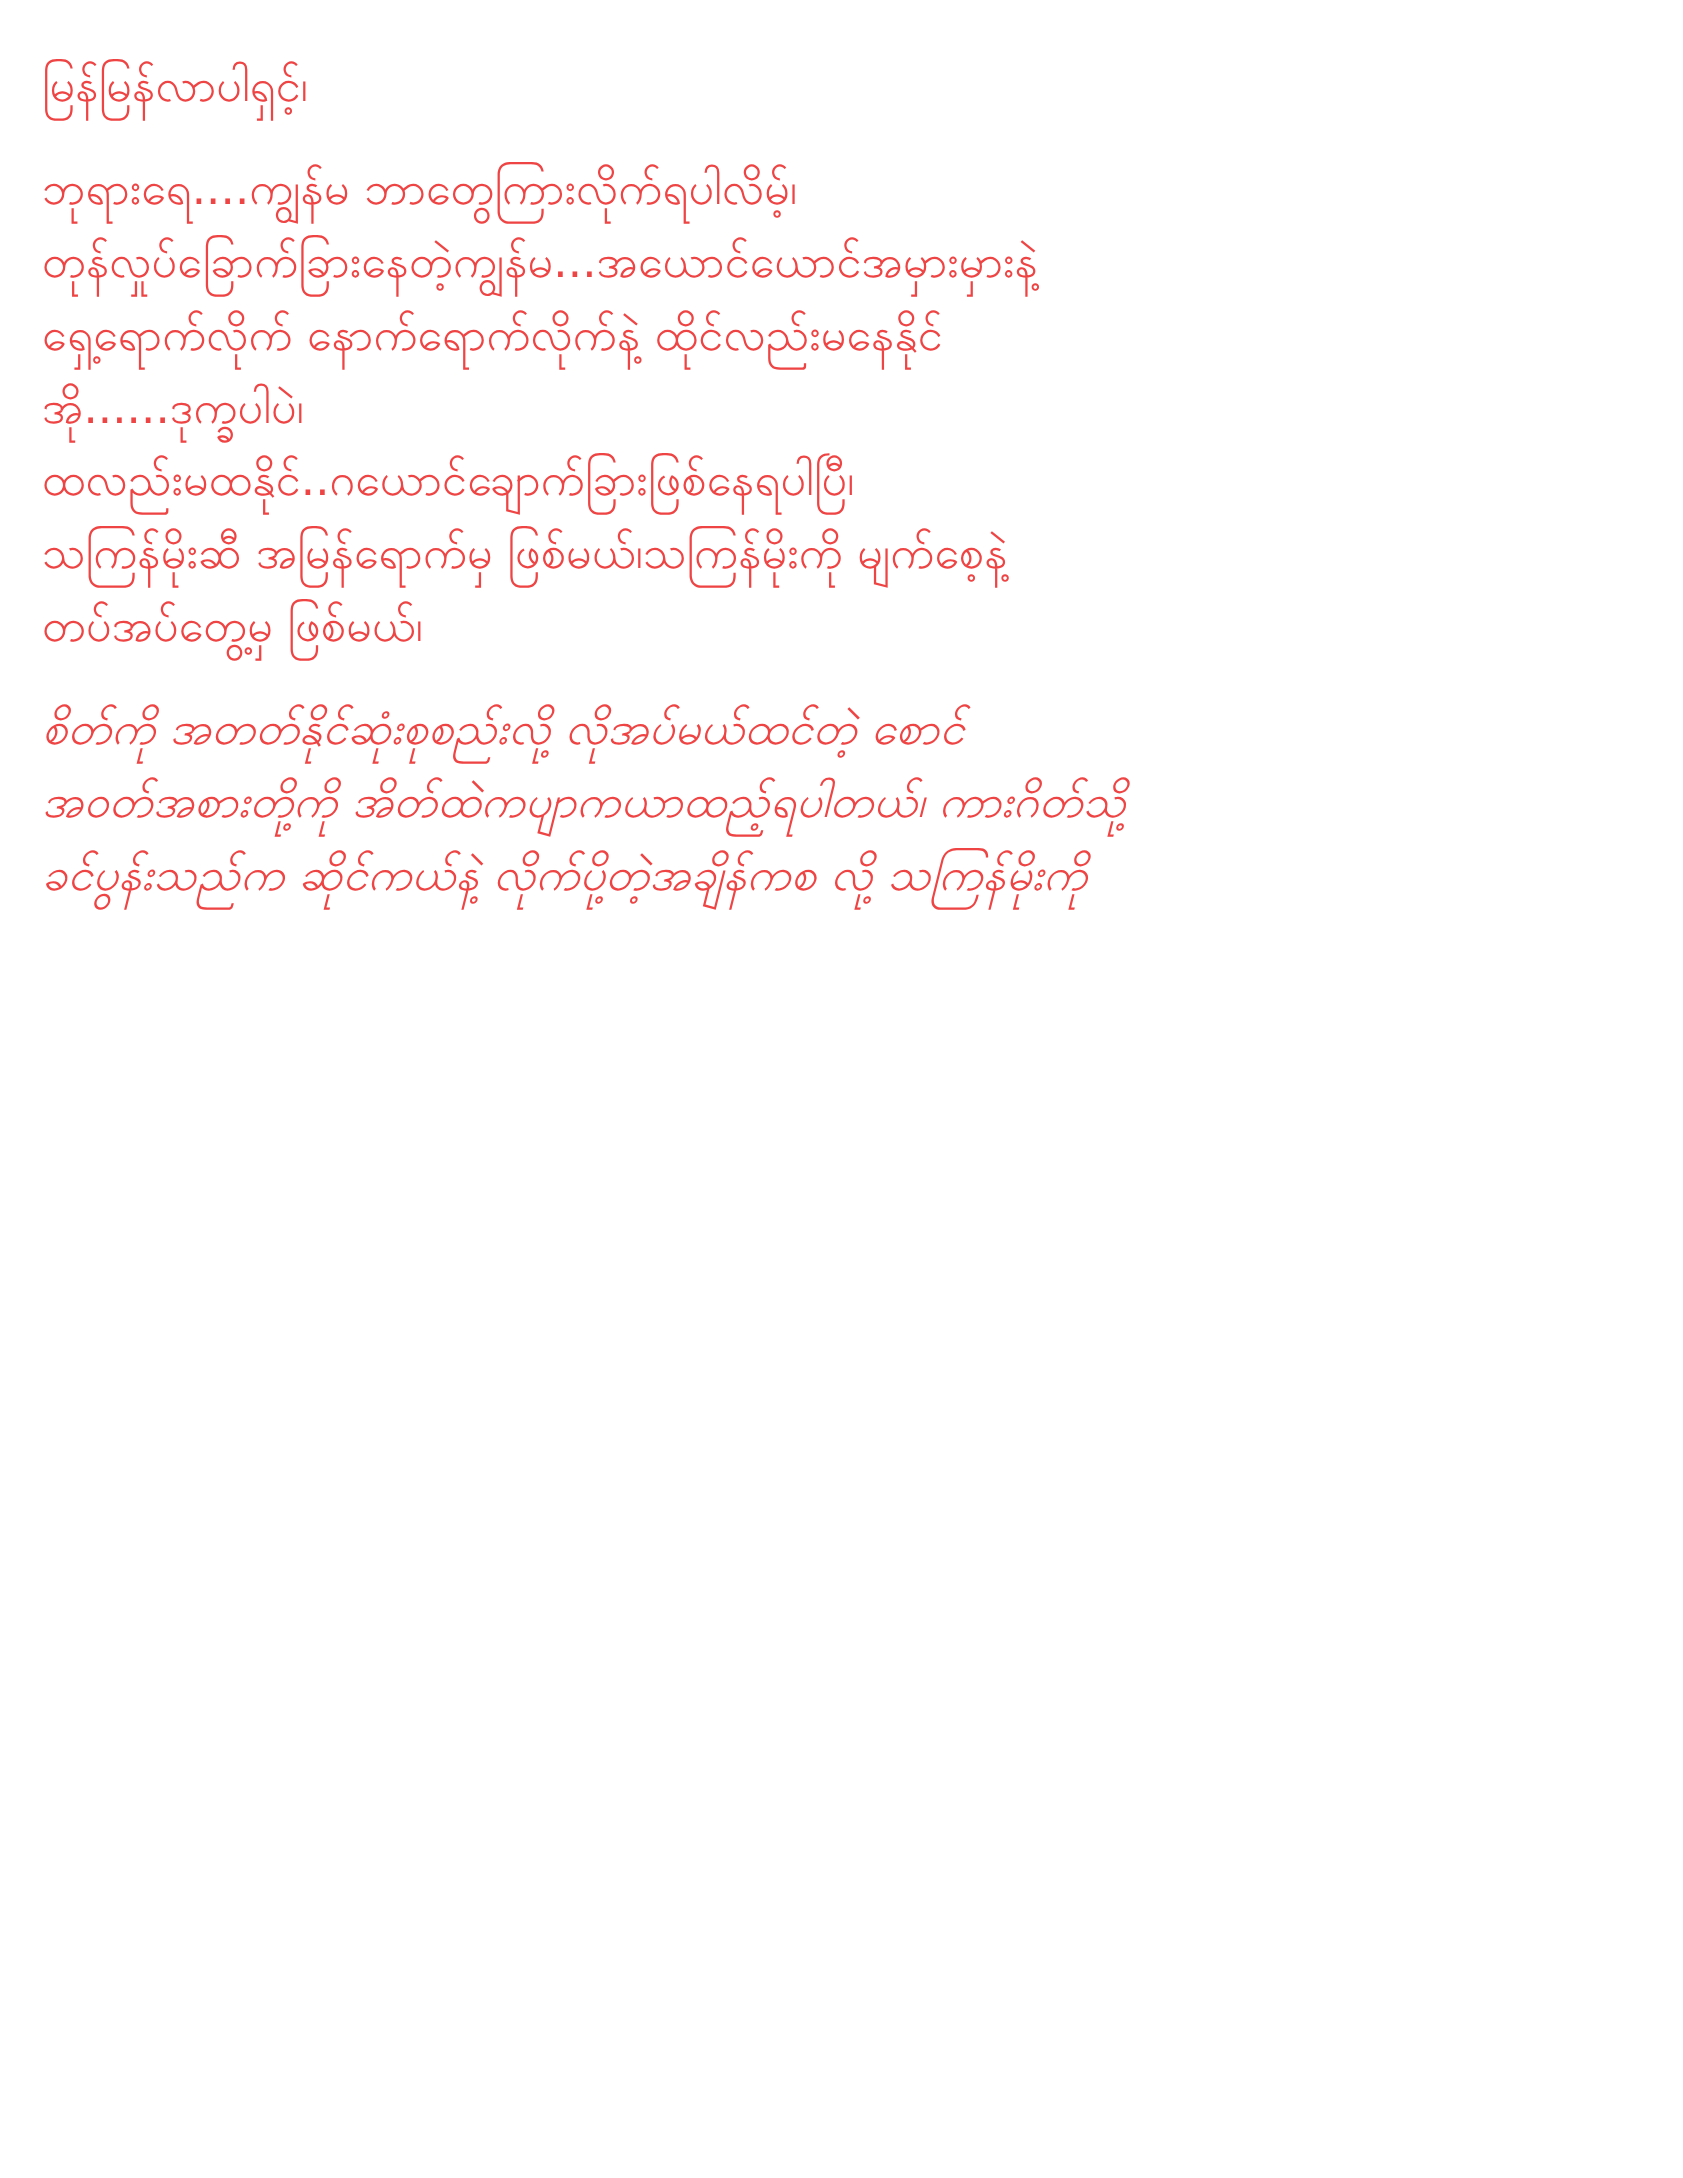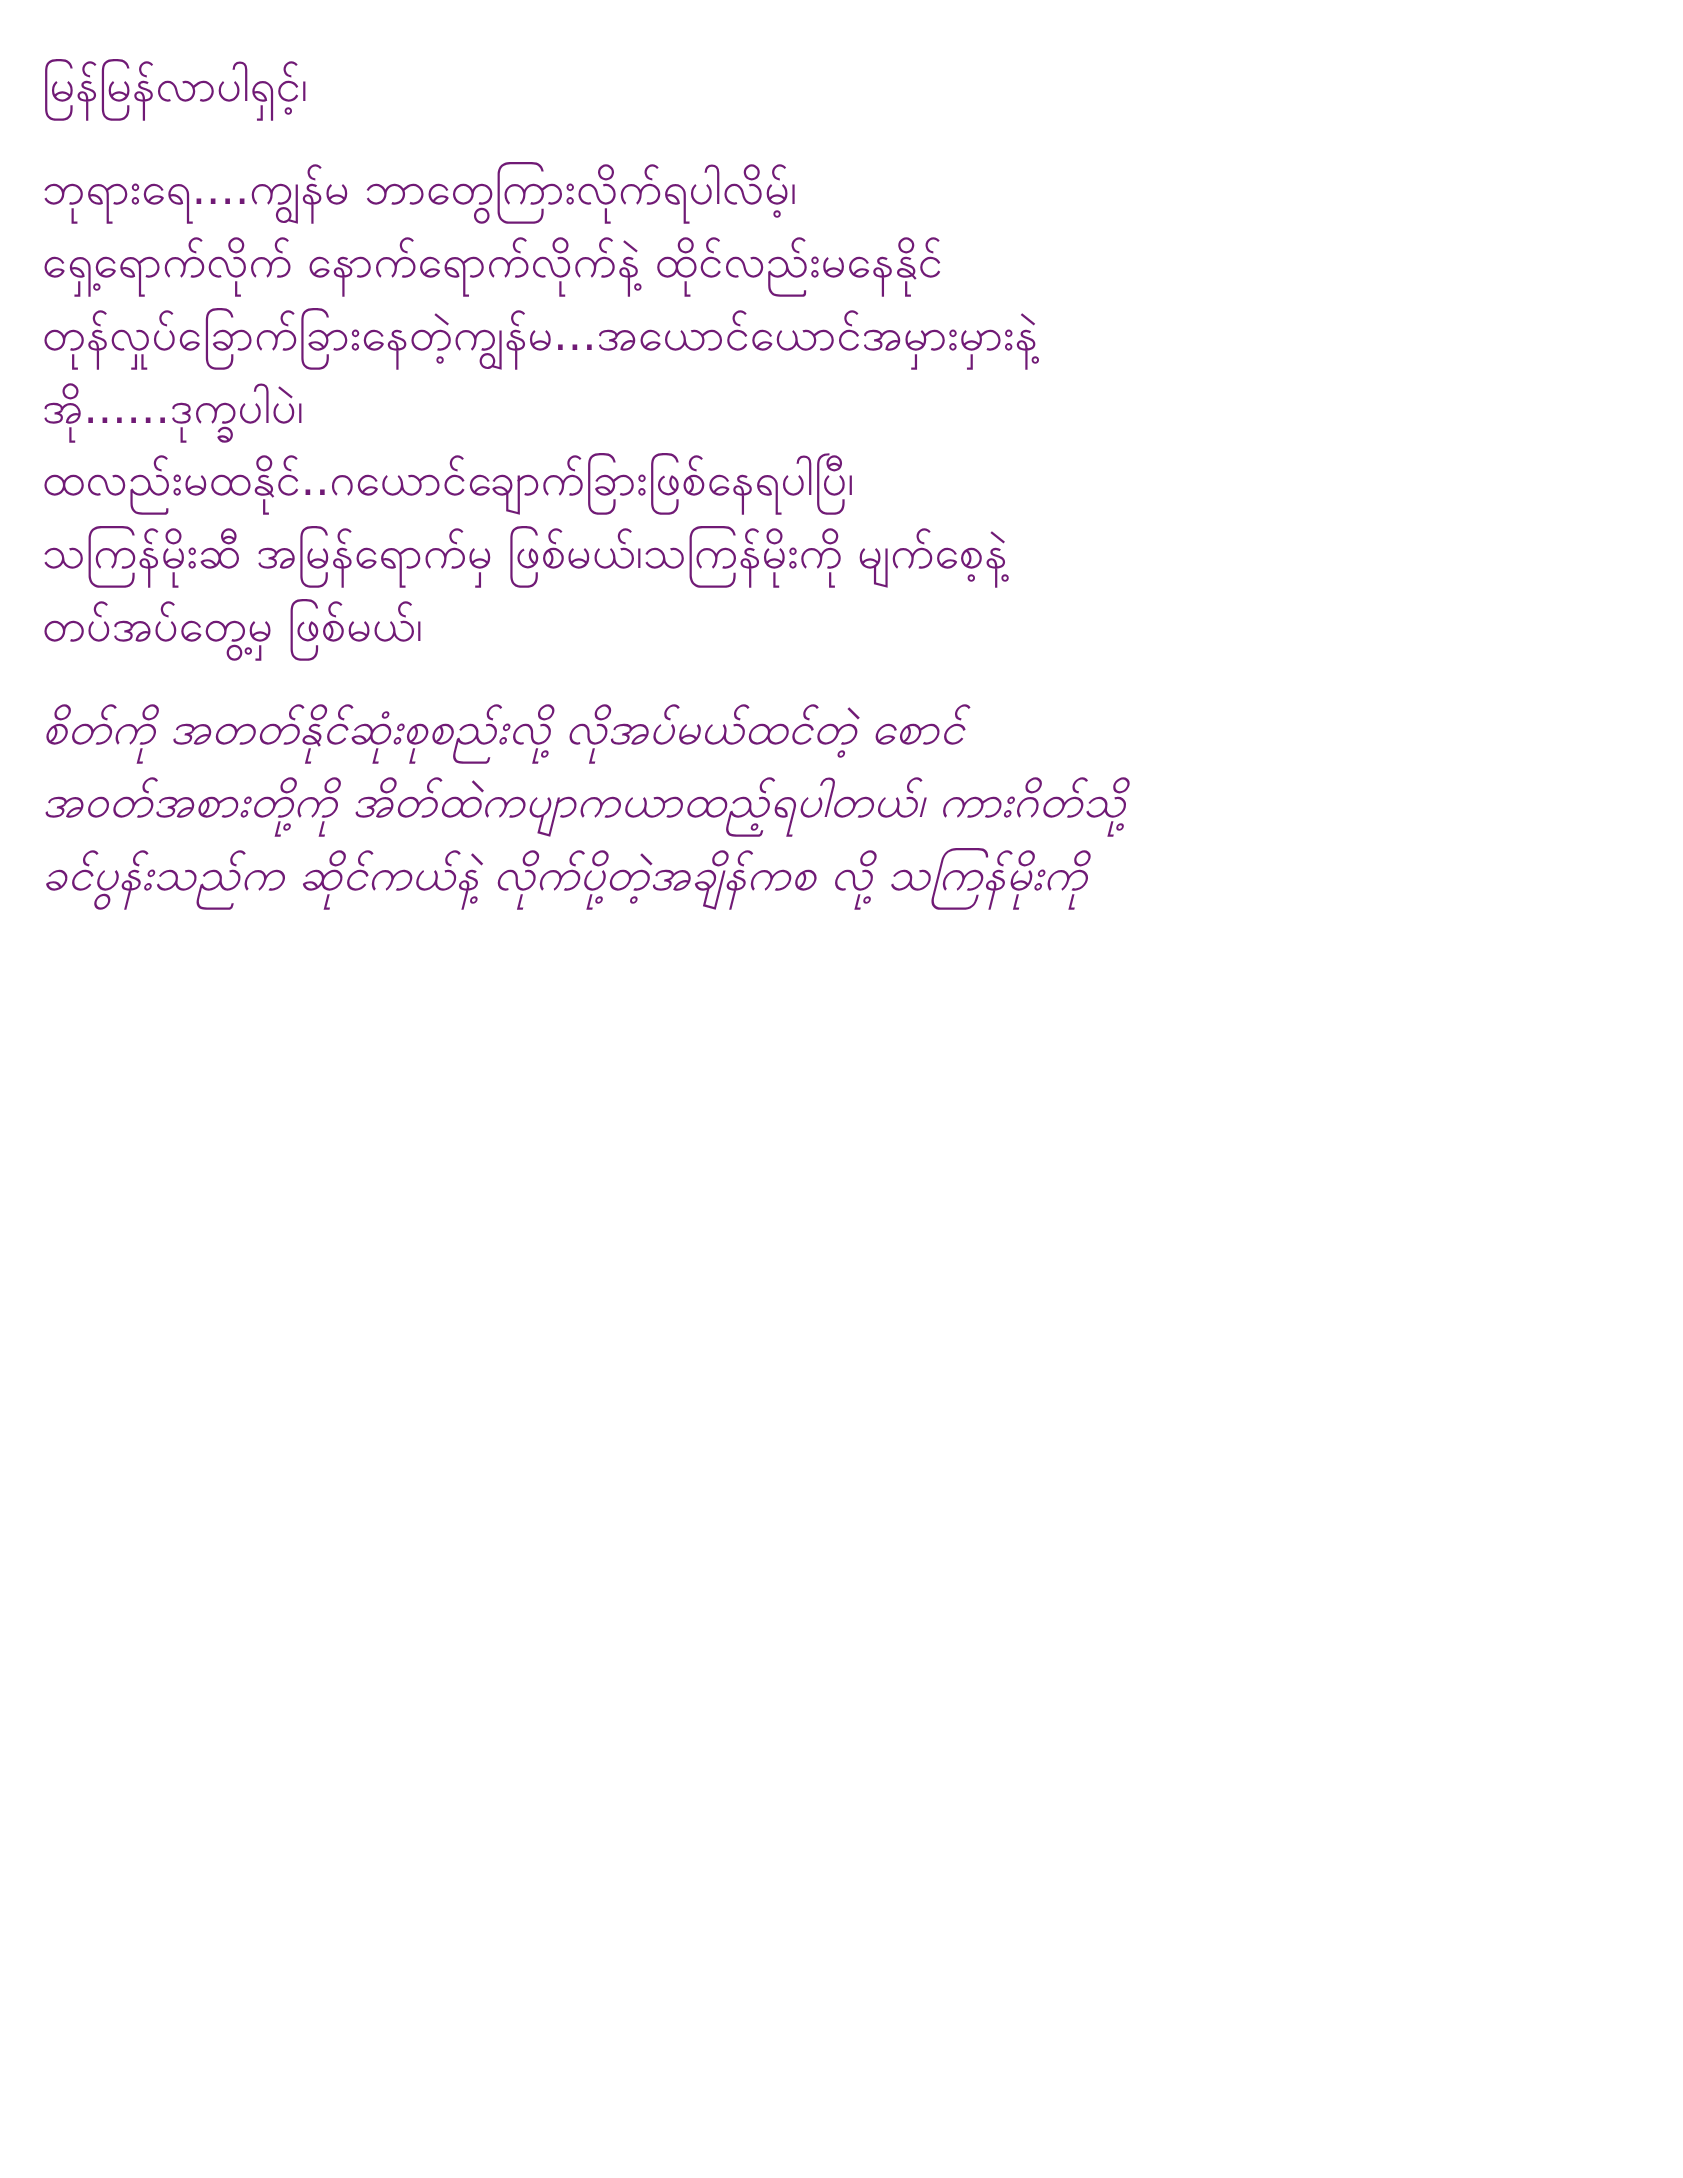--- a/index.html
+++ b/index.html
@@ -34,37 +34,37 @@
     font-style: italic;
   }
   .line {
     display: block;
     font-size: 45px;
     line-height: 1.62;
     font-weight: 400;
     letter-spacing: 0.1px;
     white-space: pre-wrap;
     word-break: break-word;
-    color: #701a75;
+    color: #ef4444;
   }
 </style>
 </head>
 <body>
 
 <div class="page">
   <div class="text-block">
 
     <div class="para">
       <span class="line">မြန်မြန်လာပါရှင့်၊</span>
     </div>
 
     <div class="para">
       <span class="line">ဘုရားရေ....ကျွန်မ ဘာတွေကြားလိုက်ရပါလိမ့်၊</span>
+      <span class="line">တုန်လှုပ်ခြောက်ခြားနေတဲ့ကျွန်မ...အယောင်ယောင်အမှားမှားနဲ့</span>
       <span class="line">ရှေ့ရောက်လိုက် နောက်ရောက်လိုက်နဲ့ ထိုင်လည်းမနေနိုင်</span>
-      <span class="line">တုန်လှုပ်ခြောက်ခြားနေတဲ့ကျွန်မ...အယောင်ယောင်အမှားမှားနဲ့</span>
       <span class="line">အို......ဒုက္ခပါပဲ၊</span>
       <span class="line">ထလည်းမထနိုင်..ဂယောင်ချောက်ခြားဖြစ်နေရပါပြီ၊</span>
       <span class="line">သကြန်မိုးဆီ အမြန်ရောက်မှ ဖြစ်မယ်၊သကြန်မိုးကို မျက်စေ့နဲ့</span>
       <span class="line">တပ်အပ်တွေ့မှ ဖြစ်မယ်၊</span>
     </div>
 
     <div class="para">
       <span class="line">စိတ်ကို အတတ်နိုင်ဆုံးစုစည်းလို့ လိုအပ်မယ်ထင်တဲ့ စောင်</span>
       <span class="line">အဝတ်အစားတို့ကို အိတ်ထဲကပျာကယာထည့်ရပါတယ်၊ ကားဂိတ်သို့</span>
       <span class="line">ခင်ပွန်းသည်က ဆိုင်ကယ်နဲ့ လိုက်ပို့တဲ့အချိန်ကစ လို့ သကြန်မိုးကို</span>

